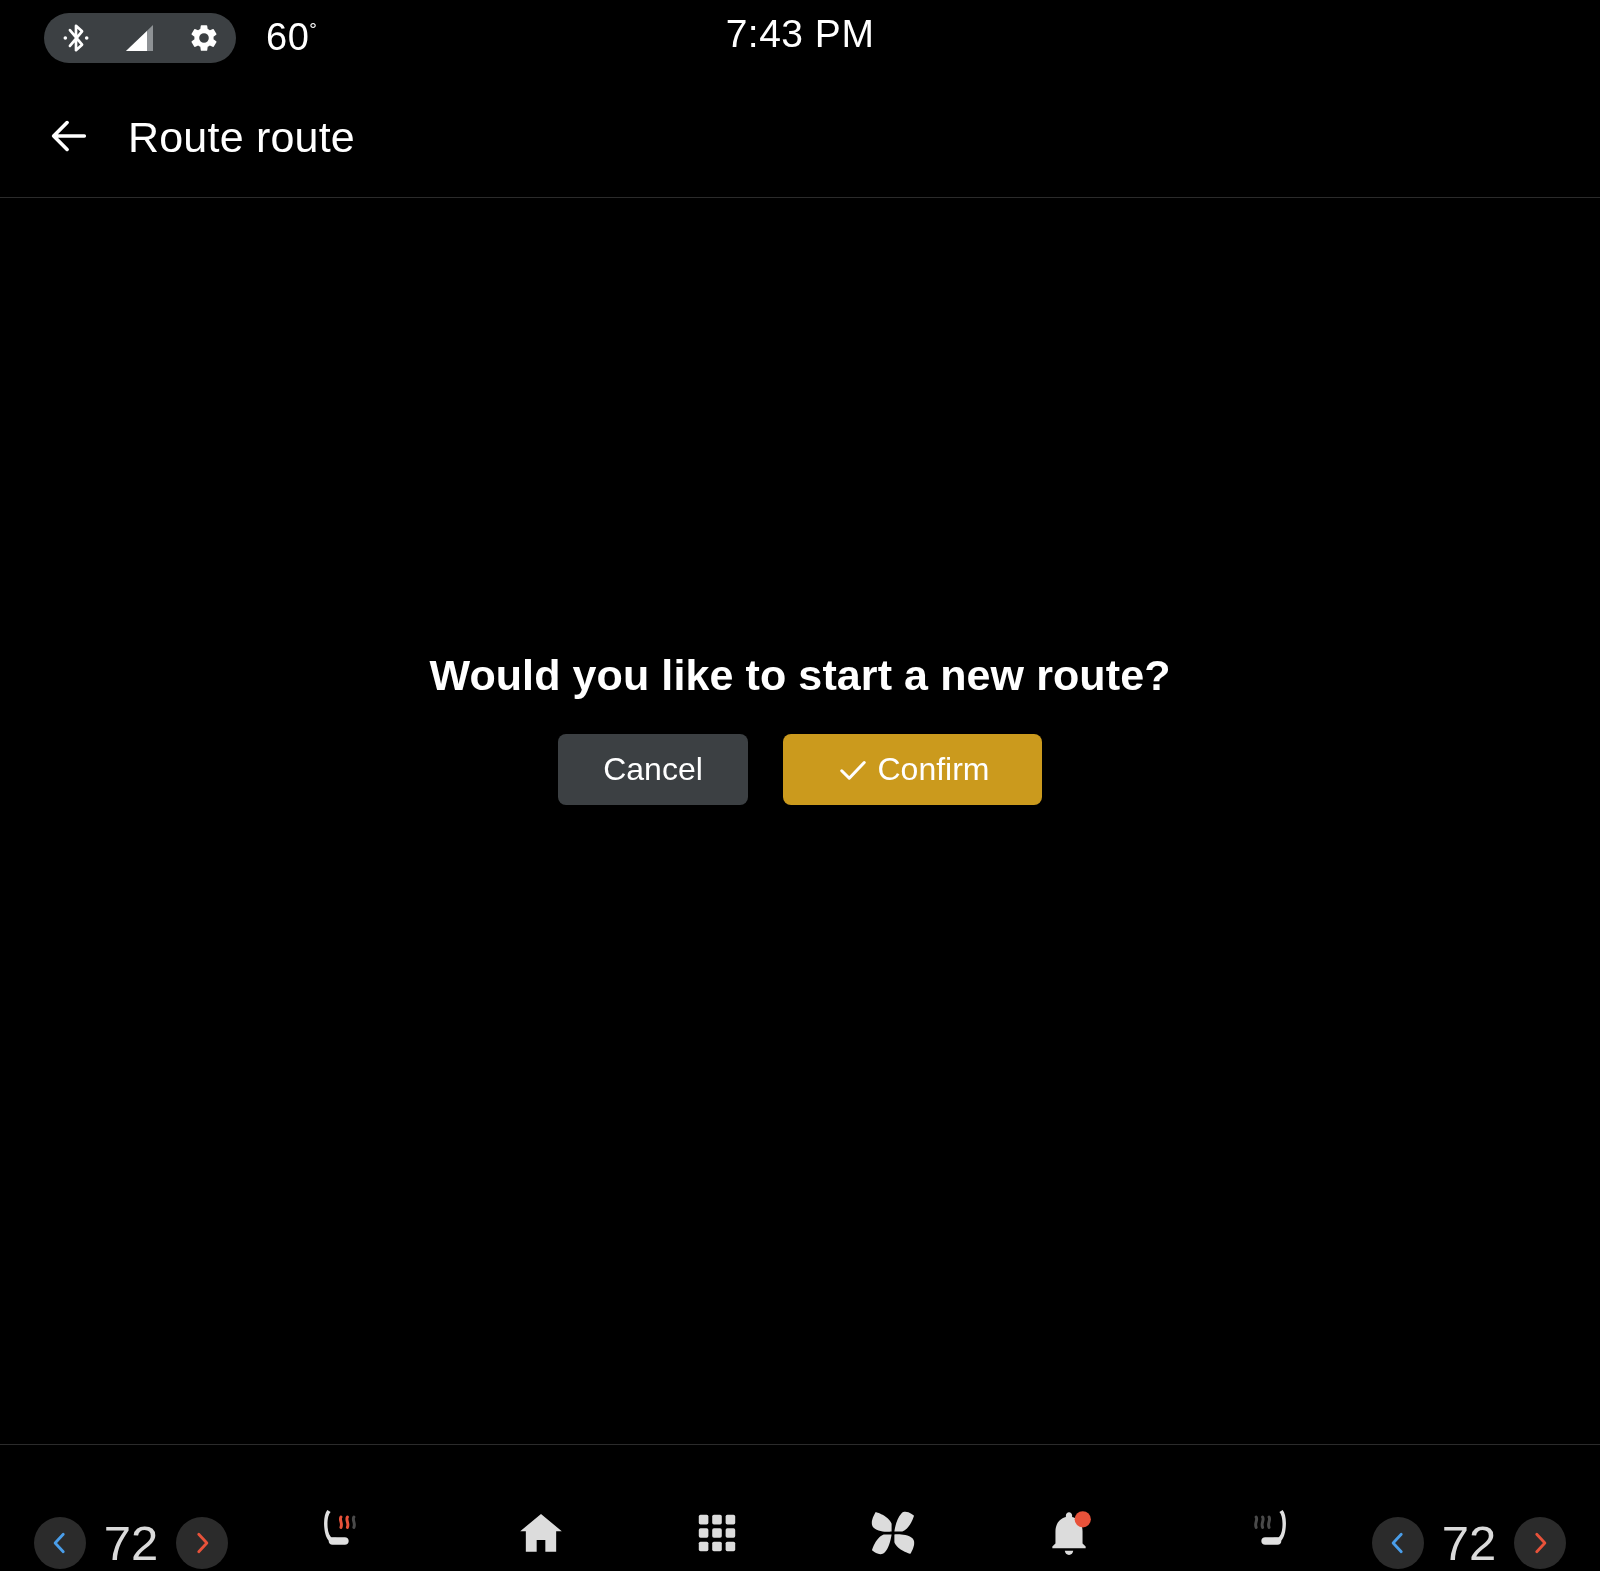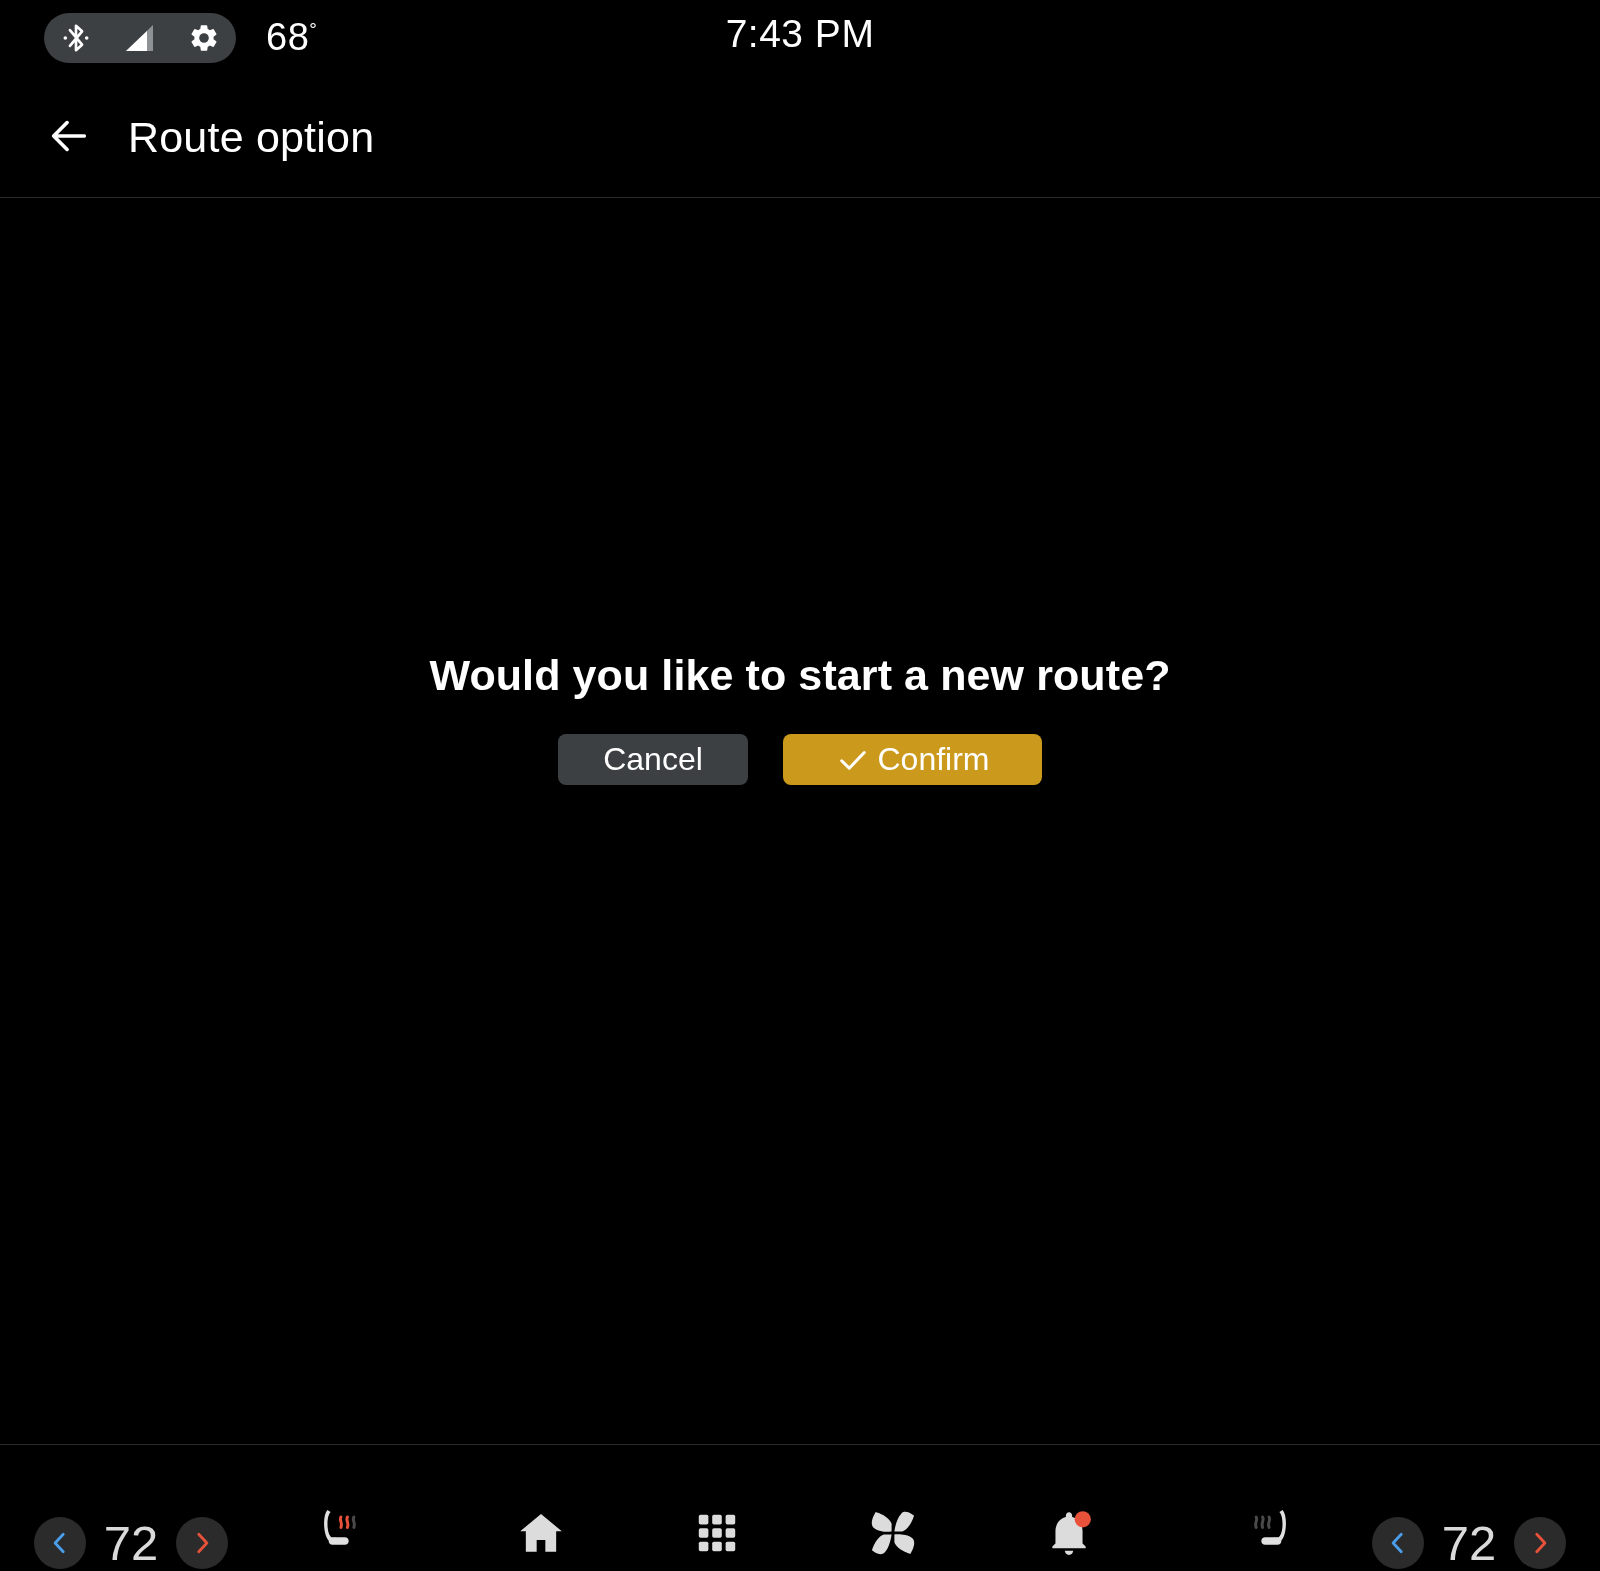--- a/index.html
+++ b/index.html
@@ -122,21 +122,21 @@
     justify-content: center;
     align-items: center;
     gap: 35px;
   }
   .btn {
     border: none;
     border-radius: 8px;
     font-family: "Liberation Sans", sans-serif;
     font-size: 32px;
     color: #ffffff;
-    height: 51px;
+    height: 71px;
     display: flex;
     align-items: center;
     justify-content: center;
     cursor: pointer;
     padding: 0;
   }
   .btn-cancel {
     background: #3c4043;
     width: 190px;
   }
@@ -235,35 +235,35 @@
       </svg>
     </span>
     <span class="sicon">
       <svg width="32" height="32" viewBox="0 0 24 24">
         <path fill="#ffffff" d="M19.14 12.94a7.07 7.07 0 0 0 0-1.88l2.03-1.58a.5.5 0 0 0 .12-.62l-1.92-3.32a.5.5 0 0 0-.6-.22l-2.39.96a7.2 7.2 0 0 0-1.62-.94l-.36-2.54a.5.5 0 0 0-.5-.42h-3.84a.5.5 0 0 0-.49.42l-.36 2.54c-.59.24-1.13.56-1.62.94l-2.39-.96a.5.5 0 0 0-.6.22L2.7 8.86a.5.5 0 0 0 .12.62l2.03 1.58a7.07 7.07 0 0 0 0 1.88L2.82 14.5a.5.5 0 0 0-.12.62l1.92 3.32c.13.22.39.3.6.22l2.39-.96c.5.38 1.03.7 1.62.94l.36 2.54c.04.24.25.42.49.42h3.84c.25 0 .46-.18.5-.42l.36-2.54c.58-.24 1.12-.56 1.62-.94l2.39.96c.22.08.47 0 .6-.22l1.92-3.32a.5.5 0 0 0-.12-.62l-2.05-1.56zM12 15.6A3.6 3.6 0 1 1 12 8.4a3.6 3.6 0 0 1 0 7.2z"></path>
       </svg>
     </span>
   </div>
 
   <div class="temp-outside">
-    <span>68</span><span class="deg">°</span>
+    <span>60</span><span class="deg">°</span>
   </div>
 
   <div class="clock">7:43 PM</div>
 </div>
 
 <div class="app-header">
   <div class="back-button">
     <span>
       <svg width="46" height="46" viewBox="0 0 24 24">
         <path d="M20 12 L4 12 M11 5 L4 12 L11 19" fill="none" stroke="#ffffff" stroke-width="1.9" stroke-linecap="round" stroke-linejoin="round"></path>
       </svg>
     </span>
   </div>
-  <div class="header-title">Route option</div>
+  <div class="header-title">Route route</div>
 </div>
 
 <div class="main-area">
   <div class="dialog">
     <div class="dialog-message">Would you like to start a new route?</div>
     <div class="dialog-actions">
       <button class="btn btn-cancel">
         <span>Cancel</span>
       </button>
       <button class="btn btn-confirm">

